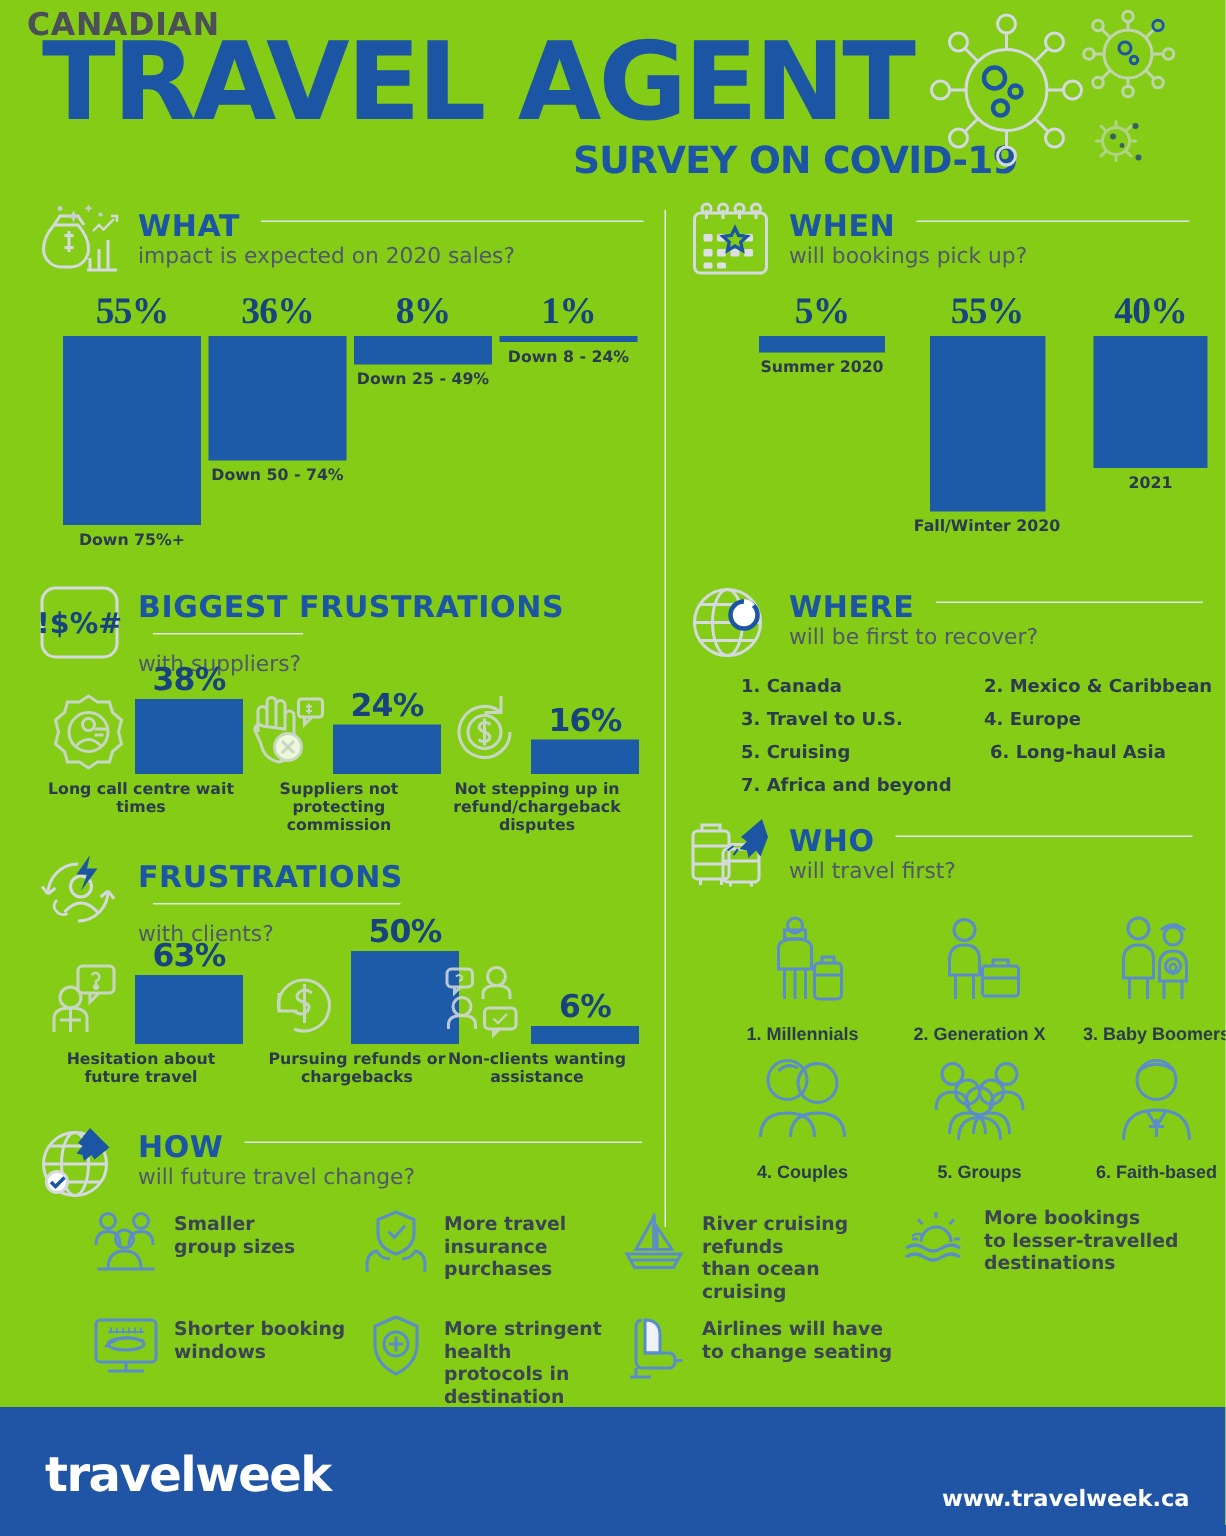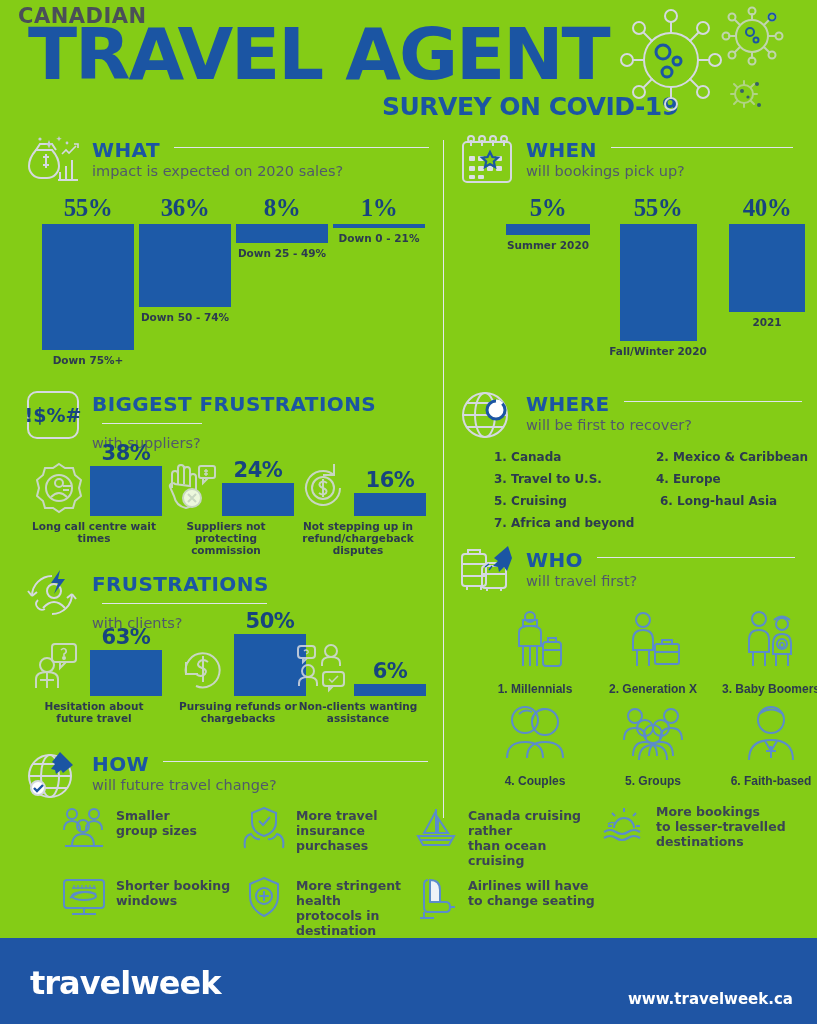--- a/index.html
+++ b/index.html
@@ -264,21 +264,21 @@
             <div class="bar-cat">Down 50 - 74%</div>
           </div>
           <div class="bar-col" style="left:194px;width:92px;height:180px;">
             <div class="bar-val">8%</div>
             <div class="bar-rect" style="height:19px;width:92px;"></div>
             <div class="bar-cat">Down 25 - 49%</div>
           </div>
           <div class="bar-col" style="left:291px;width:92px;height:180px;">
             <div class="bar-val">1%</div>
             <div class="bar-rect" style="height:4px;width:92px;"></div>
-            <div class="bar-cat">Down 0 - 21%</div>
+            <div class="bar-cat">Down 8 - 24%</div>
           </div>
         </div>
       </div>
 
       <div class="sec" style="left:24px;top:262px;width:410px;">
         <div class="sec-head">
           <div class="sec-icon">
             <svg width="58" height="54" viewBox="0 0 58 54">
               <rect x="4" y="4" width="50" height="46" rx="9" class="gray-ico"></rect>
               <text x="29" y="34" text-anchor="middle" font-family="DejaVu Sans, sans-serif" font-size="19" font-weight="bold" fill="#17447f">!$%#</text>
@@ -737,21 +737,21 @@
         <svg width="48" height="44" viewBox="0 0 48 44">
             <g class="lblue-ico" stroke-width="2">
           <path d="M24 3 v24"></path>
           <path d="M24 5 l-12 22 h12z"></path>
           <path d="M26 12 l10 15 h-10z"></path>
           <path d="M6 30 h36 l-5 9 h-26z"></path>
           <path d="M9 34 h30"></path>
         </g>
           </svg>
       </div>
-      <div class="htext">Canada cruising rather
+      <div class="htext">River cruising refunds
 than ocean cruising</div>
     </div>
 
     <div class="how-cell" style="left:600px;top:-4px;width:200px;">
       <div class="hicon">
         <svg width="48" height="48" viewBox="0 0 48 48">
             <g class="lblue-ico" stroke-width="2">
           <path d="M14 26 a10 10 0 0 1 20 0"></path>
           <path d="M24 6 v4 M36 11 l-3 3 M12 11 l3 3 M40 24 h-4 M8 24 h4"></path>
           <path d="M4 30 q6 -4 12 0 q6 4 12 0 q6 -4 12 0" stroke-width="2.2"></path>

